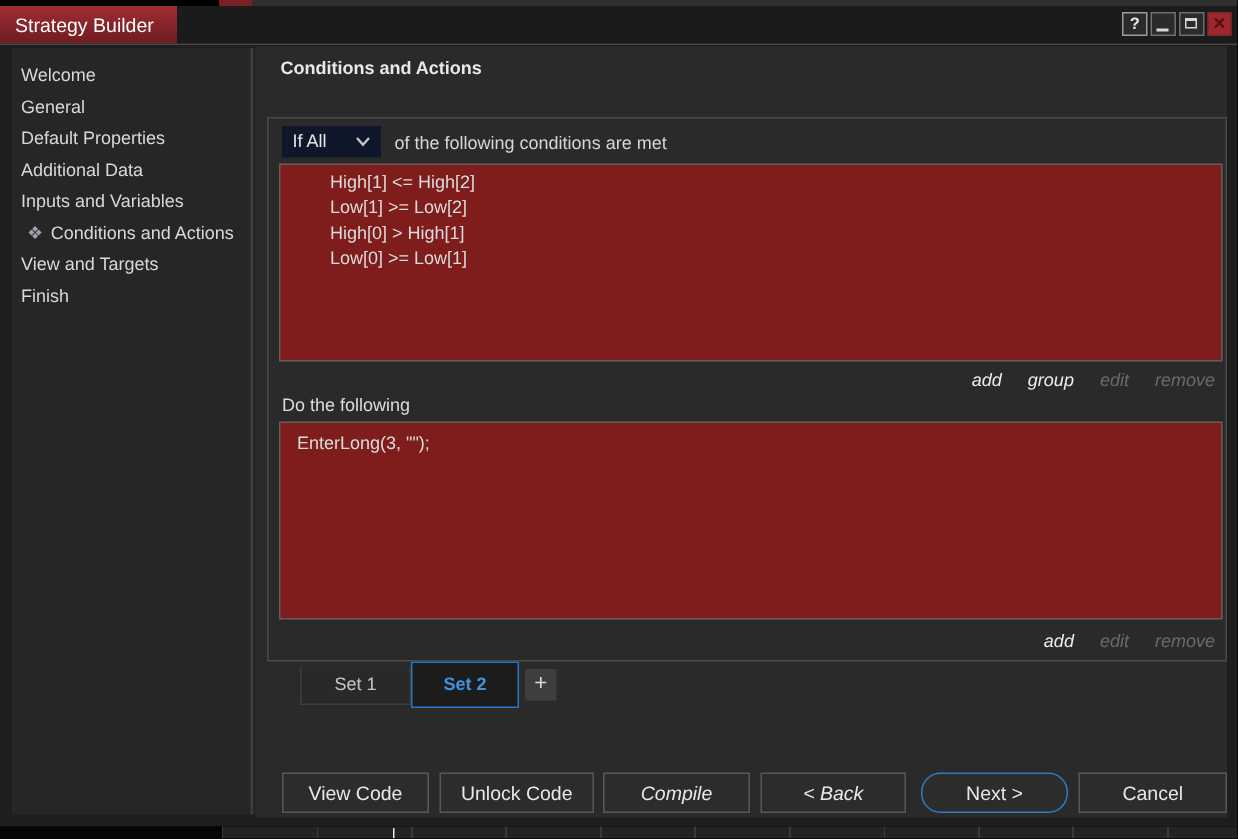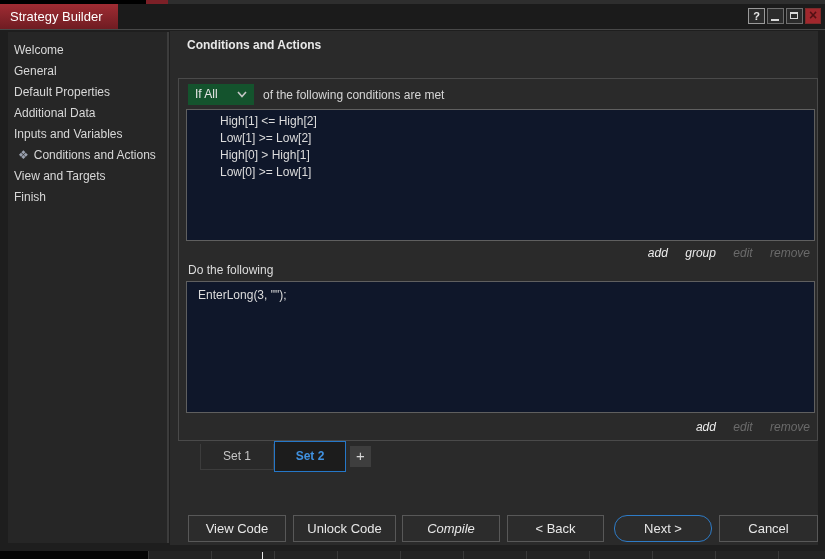--- a/index.html
+++ b/index.html
@@ -50,27 +50,27 @@
   .side-item.selected { padding-left:10px; }
   .side-icon { color:#9aa0ae; font-size:12px; margin-right:5px; }
 
   
   .heading   { left:187px; top:38px; font-size:12px; font-weight:bold; color:#e8e8e8; }
   .subheading{ left:187px; top:58px; font-size:12px; color:#cbcbcb; }
 
   
   .groupbox { left:178px; top:78px; width:640px; height:363px;
               border:1px solid #4a4a4a; }
-  .dropdown { left:9px; top:5px; width:66px; height:21px; background:#14532d;
+  .dropdown { left:9px; top:5px; width:66px; height:21px; background:#0f172a;
               color:#e6e6e6; font-size:12px; line-height:21px; padding-left:7px;
               cursor:default; }
   .dd-chevron { position:absolute; right:7px; top:7px; }
   .dd-label { left:84px; top:9px; font-size:12px; color:#d6d6d6; }
 
-  .listbox { left:7px; width:629px; height:132px; background:#0f172a;
+  .listbox { left:7px; width:629px; height:132px; background:#7f1d1d;
              border:1px solid #5f5f5f; overflow:hidden; }
   .listbox.conditions { top:30px; }
   .listbox.actions    { top:202px; }
   .cond-line { padding-left:33px; font-size:12px; line-height:17px; color:#dcdcdc; }
   .cond-pad  { height:3px; }
   .act-line  { padding-left:11px; font-size:12px; line-height:17px; color:#dcdcdc; }
   .act-pad   { height:5px; }
 
   .links { right:7px; font-size:12px; font-style:italic; }
   .links1 { top:167px; }
@@ -92,21 +92,21 @@
               color:#d8d8d8; font-size:15px; text-align:center; line-height:20px;
               cursor:pointer; }
 
   
   .fbtn { top:515px; height:27px; background:#2c2c2c; border:1px solid #585858;
           color:#e8e8e8; font-size:13px; text-align:center; line-height:25px;
           cursor:pointer; font-family:"Liberation Sans", sans-serif; }
   .b-view    { left:188px; width:98px; }
   .b-unlock  { left:293px; width:103px; }
   .b-compile { left:402px; width:98px;font-style:italic; }
-  .b-back    { left:507px; width:97px; }
+  .b-back    { left:507px; width:97px;font-style:italic; }
   .b-next    { left:614px; width:98px; border-color:#2e7bc6;border-radius:13px; }
   .b-cancel  { left:719px; width:99px; }
 
   
   .bstrip-black { left:0; top:551px; width:148px; height:8px; background:#050505; }
   .bstrip-gray  { left:148px; top:551px; width:677px; height:8px;
     background:repeating-linear-gradient(90deg, #3a3a3a 0 1px, #232323 1px 63px); }
   .bstrip-tick  { left:262px; top:552px; width:1px; height:7px; background:#e8e8e8; }
 </style>
 </head>

